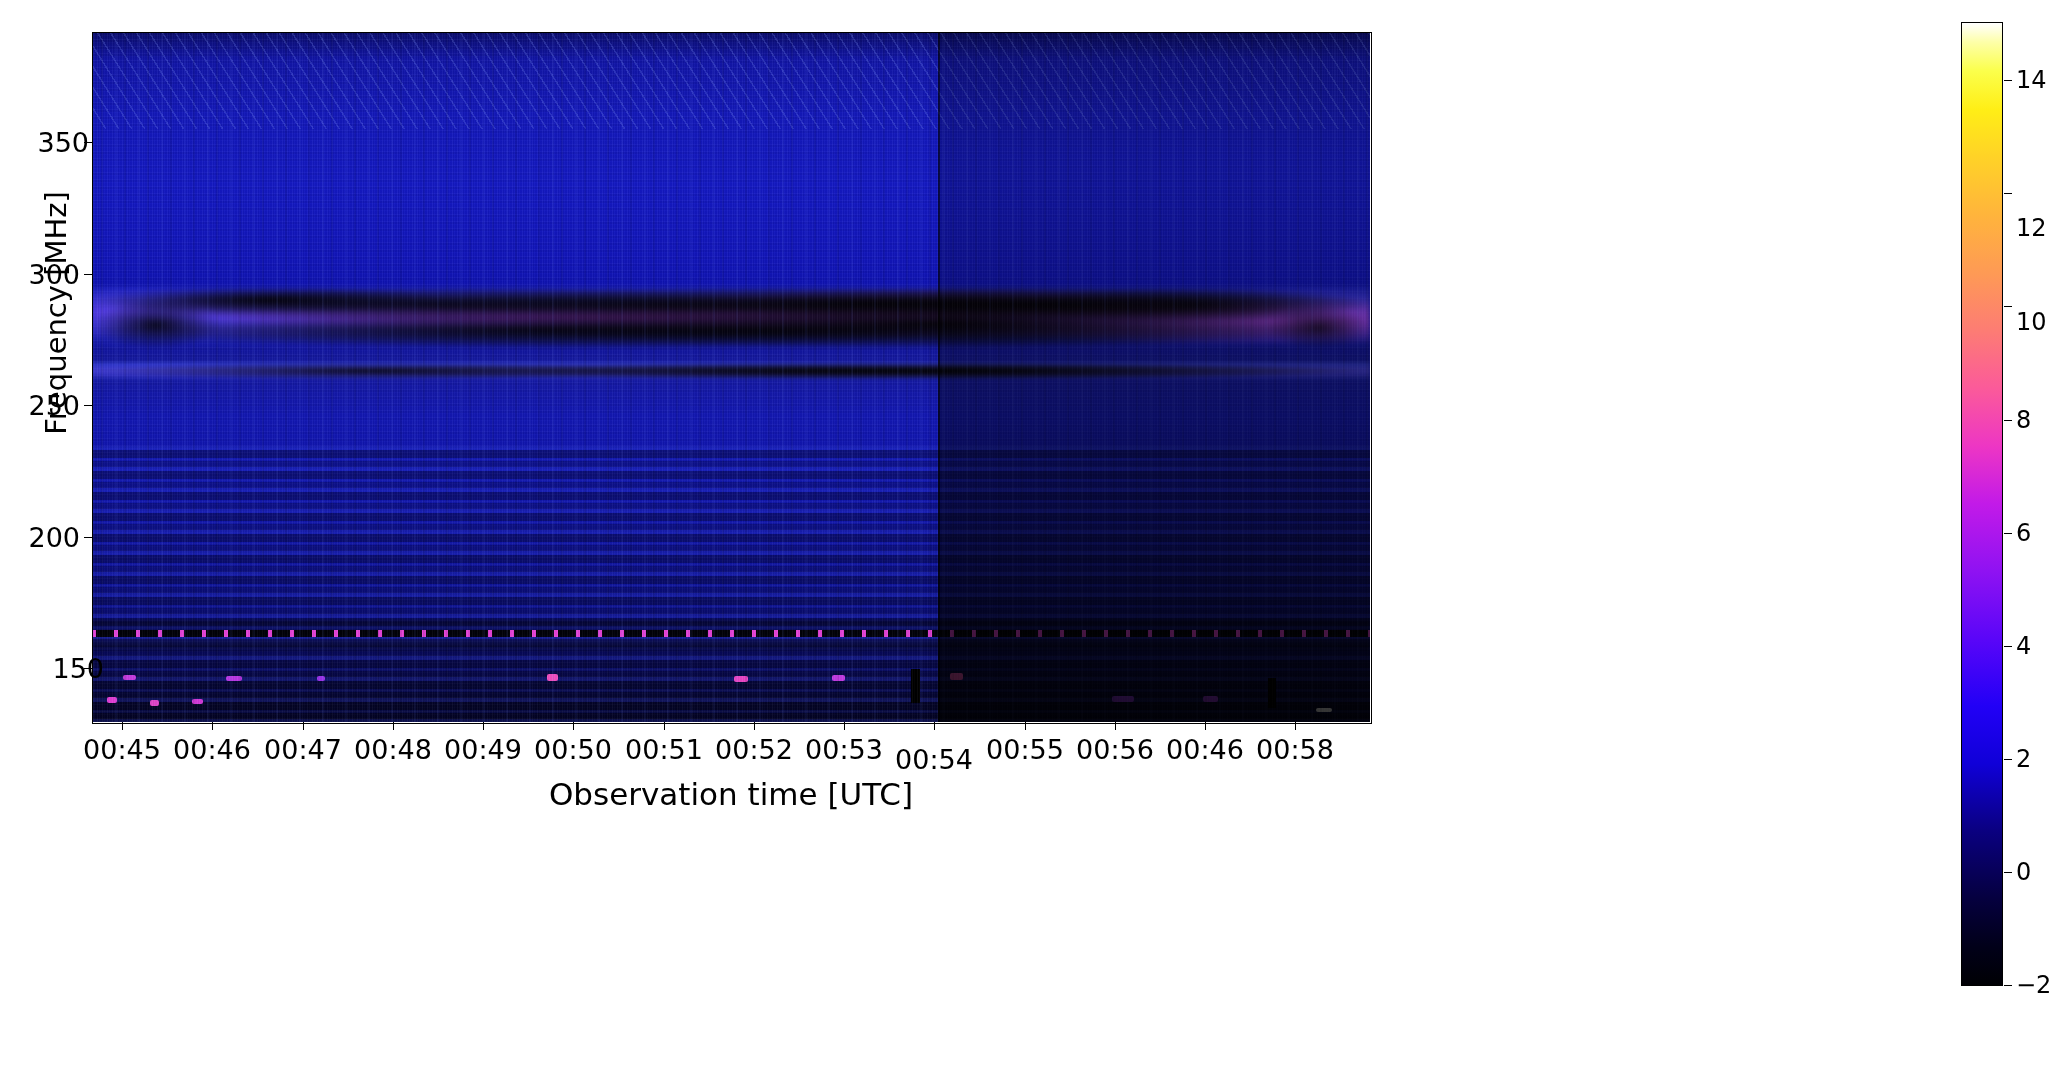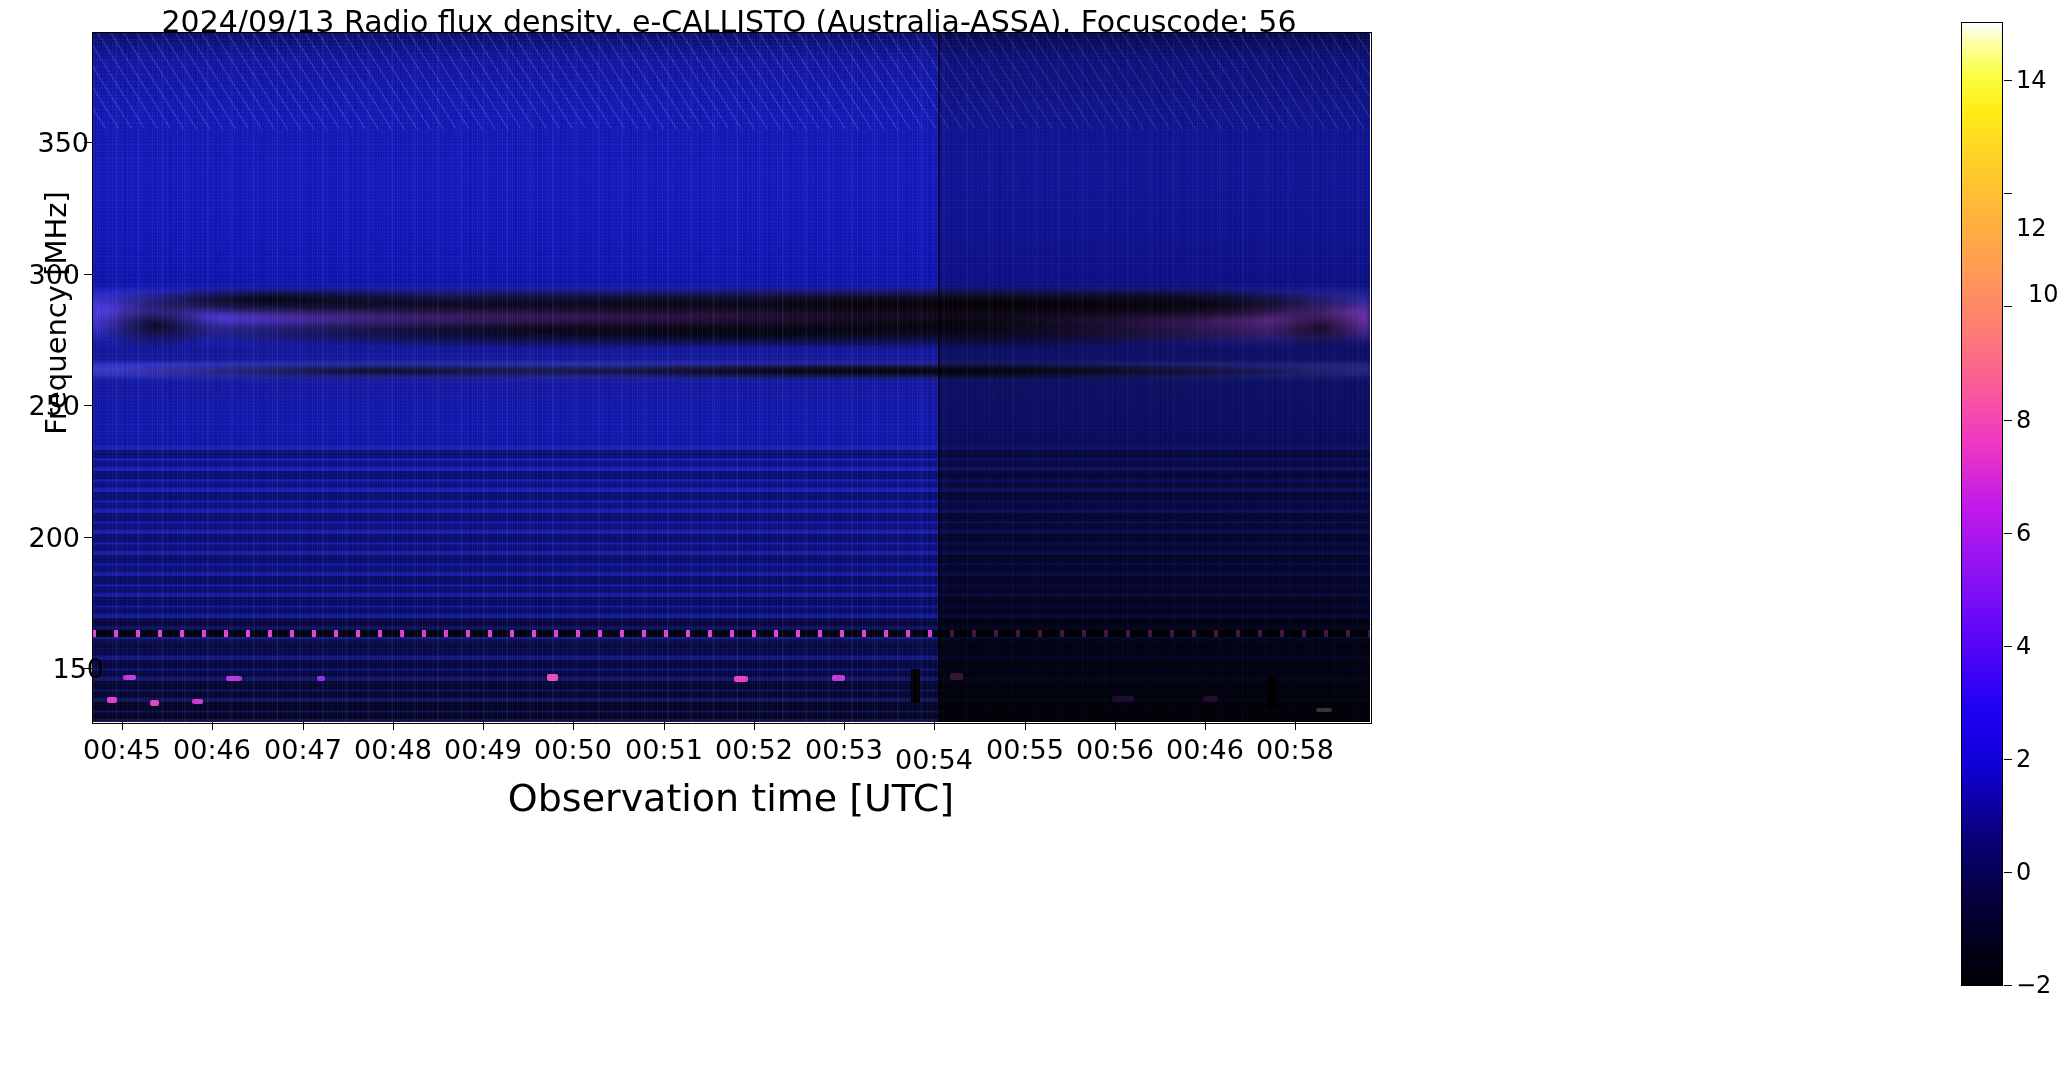--- a/index.html
+++ b/index.html
@@ -162,21 +162,21 @@
   
   .ytick{position:absolute;left:84px;width:8px;height:1px;background:#000;}
   .ylab{position:absolute;text-align:right;font-size:27px;line-height:1;}
   .xtick{position:absolute;top:722px;width:1px;height:8px;background:#000;}
   .xlab{position:absolute;top:736px;font-size:27px;line-height:1;
         transform:translateX(-50%);white-space:nowrap;}
 
   #ylabel-axis{position:absolute;left:-104px;top:296px;width:320px;
       text-align:center;font-size:29px;transform:rotate(-90deg);white-space:nowrap;}
   #xlabel-axis{position:absolute;left:92px;top:776px;width:1278px;text-align:center;
-      font-size:38px;white-space:nowrap;}
+      font-size:31px;white-space:nowrap;}
 
   
   #cbar{position:absolute;left:1961px;top:22px;width:42px;height:964px;
      border:1px solid #000;box-sizing:border-box;
      background:linear-gradient(to top,
         #000004 0%,
         #010019 4%,
         #05003f 9%,
         #0a0080 16%,
         #1000d8 23%,
@@ -196,21 +196,20 @@
         #ffffff 100%);}
   .cbtick{position:absolute;left:2004px;width:8px;height:1px;background:#000;}
   .cblab{position:absolute;left:2016px;font-size:24px;line-height:1;
       transform:translateY(-50%);white-space:nowrap;}
 </style>
 </head>
 <body>
 
 <div id="fig">
 
-  <div id="title">2024/09/13  Radio flux density, e-CALLISTO (Australia-ASSA), Focuscode: 56</div>
 
   <div id="axes">
     <div class="layer" id="bg-base"></div>
     <div class="layer" id="diag"></div>
     <div class="layer" id="hstripe"></div>
     <div class="layer" id="hstripe-low"></div>
 
     <div id="band220"></div>
     <div id="band192"></div>
     <div id="band148-halo"></div>
@@ -284,21 +283,21 @@
   <div class="xlab" style="left:1295px;">00:58</div>
 
   <div id="xlabel-axis">Observation time [UTC]</div>
 
   <div id="cbar"></div>
   <div class="cbtick" style="top:80px;"></div>
   <div class="cblab" style="top:80px;">14</div>
   <div class="cbtick" style="top:193px;"></div>
   <div class="cblab" style="top:180px;margin-top:48px;">12</div>
   <div class="cbtick" style="top:306px;"></div>
-  <div class="cblab" style="top:294px;margin-left:12px;">10</div>
+  <div class="cblab" style="top:322px;">10</div>
   <div class="cbtick" style="top:420px;"></div>
   <div class="cblab" style="top:420px;">8</div>
   <div class="cbtick" style="top:533px;"></div>
   <div class="cblab" style="top:533px;">6</div>
   <div class="cbtick" style="top:646px;"></div>
   <div class="cblab" style="top:646px;">4</div>
   <div class="cbtick" style="top:759px;"></div>
   <div class="cblab" style="top:759px;">2</div>
   <div class="cbtick" style="top:872px;"></div>
   <div class="cblab" style="top:872px;">0</div>

